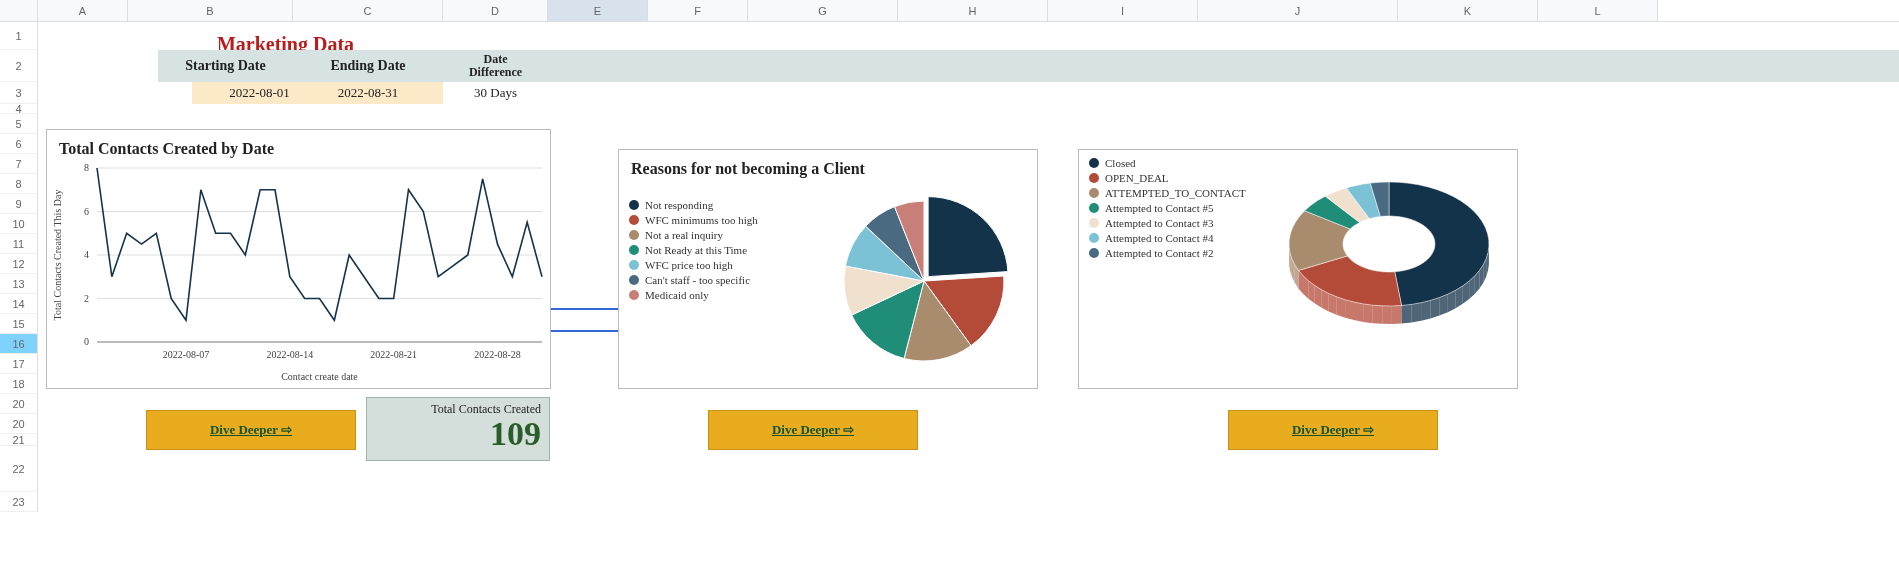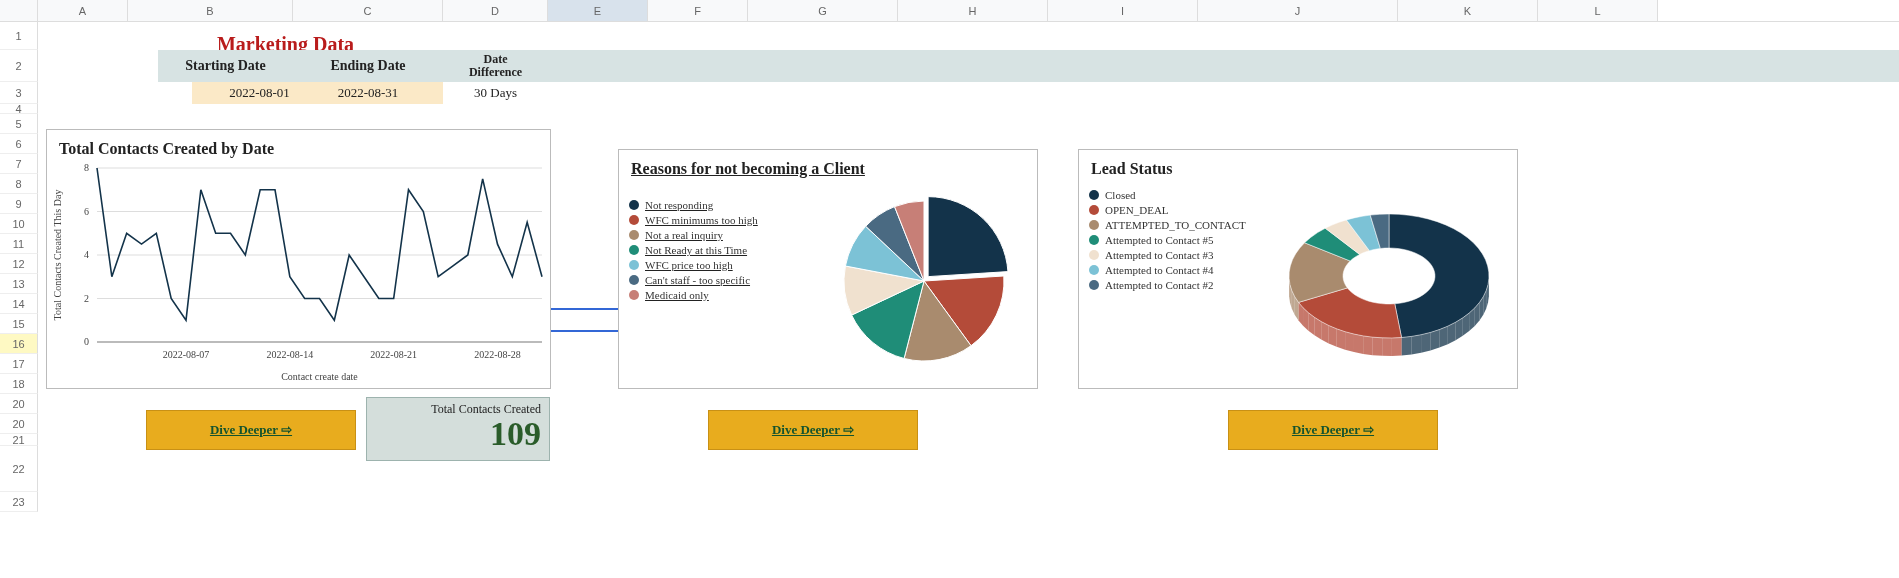--- a/index.html
+++ b/index.html
@@ -1,21 +1,21 @@
 <!DOCTYPE html>
 <html><head>
 <meta charset="utf-8">
 <style>
   * { box-sizing: border-box; margin: 0; padding: 0; }
   body { font-family: Arial, sans-serif; background: #fff; font-size: 12px; color: #222; }
   .sheet { display: grid; grid-template-columns: 38px 1fr; }
   .rowhead-col { display: flex; flex-direction: column; }
   .corner { height: 22px; background: #f8f9fa; border-right: 1px solid #ddd; border-bottom: 1px solid #ddd; }
   .rowhead { height: 20px; background: #fff; border-right: 1px solid #ddd; border-bottom: 1px solid #eee; color: #666; font-size: 11px; display: flex; align-items: center; justify-content: center; }
-  .rowhead.sel { background: #fef9c3; }
+  .rowhead.sel { background: #7dd3fc; }
   .main { position: relative; }
   .colheads { display: flex; height: 22px; border-bottom: 1px solid #ddd; }
   .colhead { background: #f8f9fa; border-right: 1px solid #ddd; color: #666; font-size: 11px; display: flex; align-items: center; justify-content: center; }
   .colhead.sel { background: #d8e2ec; }
   .cA{width:90px}.cB{width:165px}.cC{width:150px}.cD{width:105px}.cE{width:100px}.cF{width:100px}.cG{width:150px}.cH{width:150px}.cI{width:150px}.cJ{width:200px}.cK{width:140px}.cL{width:120px}
 
   .gridarea { position: relative; height: 556px; }
 
   
   .title { position:absolute; left:90px; top:8px; height:28px; width:315px; font: bold 20px Georgia,serif; color:#b91c1c; display:flex; align-items:center; justify-content:center; }
@@ -134,21 +134,21 @@
             <text class="axis-text" x="139" y="196" text-anchor="middle">2022-08-07</text>
             <text class="axis-text" x="242.83333333333334" y="196" text-anchor="middle">2022-08-14</text>
             <text class="axis-text" x="346.6666666666667" y="196" text-anchor="middle">2022-08-21</text>
             <text class="axis-text" x="450.5" y="196" text-anchor="middle">2022-08-28</text>
             <text class="axis-text" x="272.5" y="218" text-anchor="middle">Contact create date</text>
             <text class="axis-text" transform="translate(14,93) rotate(-90)" text-anchor="middle">Total Contacts Created This Day</text>
             <path d="M50,6 L64.83333333333333,114.75 L79.66666666666667,71.25 L94.5,82.125 L109.33333333333334,71.25 L124.16666666666667,136.5 L139,158.25 L153.83333333333334,27.75 L168.66666666666669,71.25 L183.5,71.25 L198.33333333333334,93 L213.16666666666669,27.75 L228,27.75 L242.83333333333334,114.75 L257.6666666666667,136.5 L272.5,136.5 L287.33333333333337,158.25 L302.1666666666667,93 L317,114.75 L331.83333333333337,136.5 L346.6666666666667,136.5 L361.5,27.75 L376.33333333333337,49.5 L391.1666666666667,114.75 L406,103.875 L420.83333333333337,93 L435.6666666666667,16.875 L450.5,82.125 L465.33333333333337,114.75 L480.1666666666667,60.375 L495,114.75 " fill="none" stroke="#13334a" stroke-width="1.6"></path>
           </svg>
       </div>
 
-      <div class="chartbox" style="left:580px; top:120px; width:420px; height:240px;text-decoration:underline;">
+      <div class="chartbox" style="left:580px; top:120px; width:420px; height:240px;">
         <h3>Reasons for not becoming a Client</h3>
         <div style="display:flex; padding:4px 10px;">
           <div id="pie-legend" style="flex:0 0 195px; padding-top:10px;">
               <div class="legend-row">
                 <span class="legend-dot" style="background: rgb(19, 51, 74);"></span>
                 <span>Not responding</span>
               </div>
               <div class="legend-row">
                 <span class="legend-dot" style="background: rgb(180, 75, 57);"></span>
                 <span>WFC minimums too high</span>
@@ -181,21 +181,20 @@
               <path d="M100 95 L80.10480902681161 172.4866528902905 A80 80 0 0 1 27.613835802718427 129.0623433252058 Z" fill="#1f8d78" stroke="#fff" stroke-width="1"></path>
               <path d="M100 95 L27.613835802718427 129.0623433252058 A80 80 0 0 1 21.417019941704908 80.00949483314201 Z" fill="#f0e1cf" stroke="#fff" stroke-width="1"></path>
               <path d="M100 95 L21.417019941704908 80.00949483314201 A80 80 0 0 1 41.68250980628707 40.2362315257049 Z" fill="#7cc2d6" stroke="#fff" stroke-width="1"></path>
               <path d="M100 95 L41.68250980628707 40.2362315257049 A80 80 0 0 1 70.55003578522577 20.617881128939885 Z" fill="#4a6a82" stroke="#fff" stroke-width="1"></path>
               <path d="M100 95 L70.55003578522577 20.617881128939885 A80 80 0 0 1 99.99999999999999 15 Z" fill="#c77f77" stroke="#fff" stroke-width="1"></path>
             </svg>
         </div>
       </div>
 
       <div class="chartbox" style="left:1040px; top:120px; width:440px; height:240px;">
-        <h3>Lead Status</h3>
         <div style="display:flex; padding:4px 10px;">
           <div id="donut-legend" style="flex:0 0 185px;">
               <div class="legend-row">
                 <span class="legend-dot" style="background: rgb(19, 51, 74);"></span>
                 <span>Closed</span>
               </div>
               <div class="legend-row">
                 <span class="legend-dot" style="background: rgb(180, 75, 57);"></span>
                 <span>OPEN_DEAL</span>
               </div>

